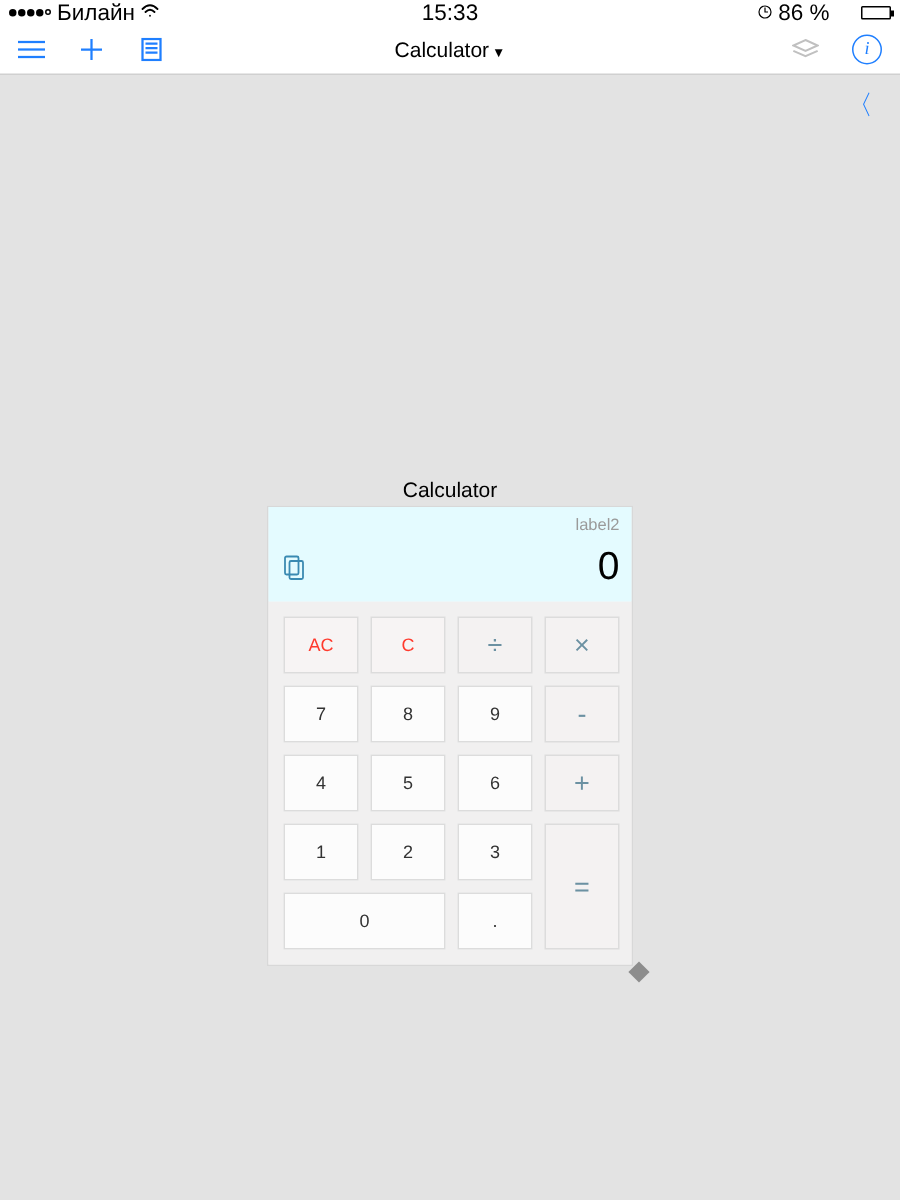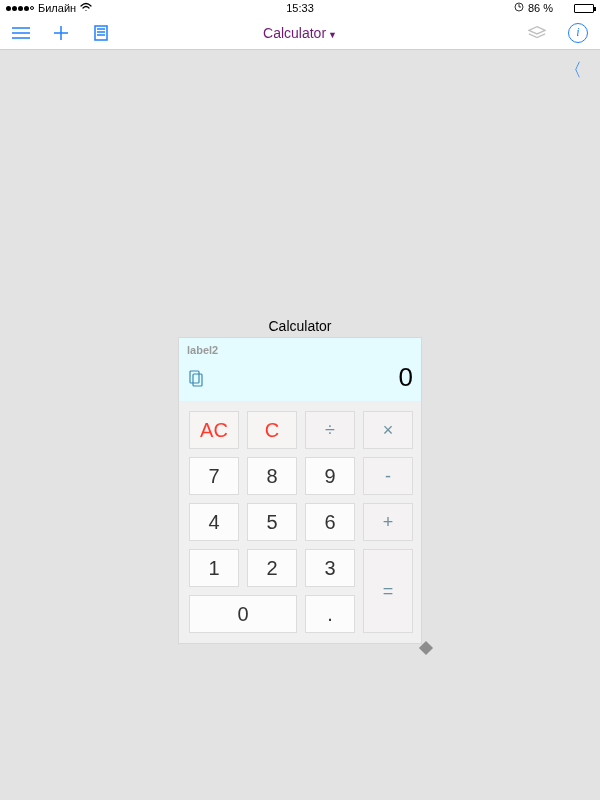--- a/index.html
+++ b/index.html
@@ -1,59 +1,59 @@
 <!DOCTYPE html>
 <html><head>
 <meta charset="utf-8">
 <style>
   * { box-sizing: border-box; margin: 0; padding: 0; }
   html, body { width: 600px; height: 800px; overflow: hidden; font-family: "Helvetica Neue", Helvetica, Arial, sans-serif; }
   body { background: #e3e3e3; }
 
   
-  .statusbar { height: 16px; width: 100%; background: #fff; display: flex; align-items: center; justify-content: space-between; font-size: 11px; padding: 0 6px; }
+  .statusbar { height: 16px; width: 100%; background: #fff; display: flex; align-items: center; justify-content: space-between; font-size: 15px; padding: 0 6px; }
   .sb-left, .sb-right { display: flex; align-items: center; gap: 4px; }
   .sig-dots { display: flex; gap: 1px; }
   .sig-dots span { width: 5px; height: 5px; border-radius: 50%; background: #000; display: inline-block; }
   .sig-dots span.empty { background: #fff; border: 1px solid #000; width:4px; height:4px;}
   .wifi { font-size: 10px; }
   .time { position: absolute; left: 50%; transform: translateX(-50%); font-weight: 500; }
   .batt { display: flex; align-items: center; gap: 21px; }
   .batt-body { width: 20px; height: 9px; border: 1px solid #000; border-radius: 1px; position: relative; }
   .batt-body::after { content:""; position:absolute; right:-3px; top:2px; width:2px; height:4px; background:#000; }
   .batt-fill { width: 86%; height: 100%; background: #000; }
 
   
   .navbar { height: 34px; width: 100%; background: #fff; border-bottom: 1px solid #d0d0d0; display: flex; align-items: center; justify-content: space-between; padding: 0 12px; position: relative; }
   .nav-left, .nav-right { display: flex; align-items: center; gap: 22px; }
-  .nav-title { position: absolute; left: 50%; transform: translateX(-50%); font-size: 14px; color: #701a75; text-align: right; }
+  .nav-title { position: absolute; left: 50%; transform: translateX(-50%); font-size: 14px; color: #000000; text-align: right; }
   .nav-title .caret { font-size: 9px; margin-left: 2px; }
   .icon { width: 18px; height: 18px; display: flex; align-items: center; justify-content: center; color: #1f7fff; }
   .icon svg { stroke: #1f7fff; fill: none; stroke-width: 1.5; }
   .info-circle { width: 20px; height: 20px; border: 1.5px solid #1f7fff; border-radius: 50%; display:flex;align-items:center;justify-content:center;font-size:12px;font-style:italic;font-family:Georgia,serif;color:#1f7fff; }
   .stack-icon svg { stroke:#c0c0c0; }
 
   
   .back-chevron { position: absolute; top: 58px; right: 18px; color:#1f7fff; font-size:18px; }
 
   
   .canvas { width: 100%; height: calc(800px - 50px); position: relative; }
 
   .widget-label { position: absolute; left: 50%; transform: translateX(-50%); top: 268px; font-size: 14px; color: #000; }
 
   .calc { position: absolute; left: 178px; top: 287px; width: 244px; background: #f6f6f6; border: 1px solid #d8d8d8; }
   .disp { background: #e4fbff; padding: 4px 8px 8px 8px; position: relative; }
-  .disp-label { text-align: left; font-size: 11px; color: #9a9a9a; padding: 2px 0 6px 0; font-weight: bold; }
+  .disp-label { text-align: right; font-size: 11px; color: #9a9a9a; padding: 2px 0 6px 0; }
   .disp-main { display: flex; align-items: center; justify-content: space-between; }
   .copy-icon { width: 18px; height: 18px; color:#3a8ab2;}
   .copy-icon svg { stroke:#3a8ab2; fill:none; stroke-width:1.2;}
   .disp-val { font-size: 26px; color:#000; font-weight: 300; }
 
   .pad { padding: 10px; display: grid; grid-template-columns: repeat(4, 50px); grid-auto-rows: 38px; gap: 8px; background:#f1f0f0;}
-  .key { background: #fcfcfc; border: 1px solid #dcdcdc; display:flex; align-items:center; justify-content:center; font-size: 20px; color:#333; cursor:pointer; }
+  .key { background: #fcfcfc; border: 1px solid #dcdcdc; display:flex; align-items:center; justify-content:center; font-size: 12px; color:#333; cursor:pointer; }
   .key.red { color:#ff3a2d; background:#f7f4f4;}
   .key.op { background:#f4f2f2; color:#6b91a2; font-size:18px;}
   .key.tall { grid-row: span 2; height: auto; }
   .key.wide { grid-column: span 2; }
 
   .grip { position: absolute; right: -10px; bottom: -10px; width: 10px; height: 10px; background:#8d8d8d; transform: rotate(45deg); }
 </style>
 </head>
 <body>
 

